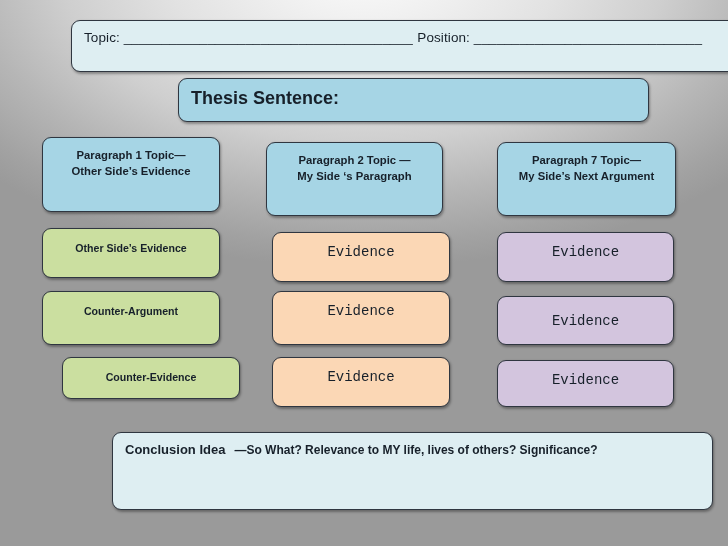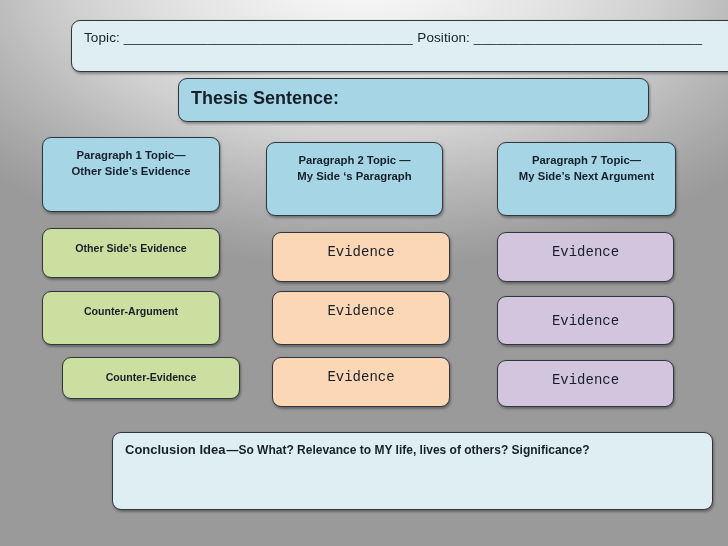--- a/index.html
+++ b/index.html
@@ -87,21 +87,21 @@
   .ev-plain {
     font-size: 14px;
     font-weight: normal;
     font-family: Liberation Mono, monospace;
   }
 
   
   .concl-row {
     display: flex;
     align-items: baseline;
-    gap: 1px;
+    gap: 9px;
     white-space: nowrap;
   }
   .concl-lead {
     font-size: 13px;
     font-weight: bold;
   }
   .concl-rest {
     font-size: 12px;
     font-weight: bold;
   }

